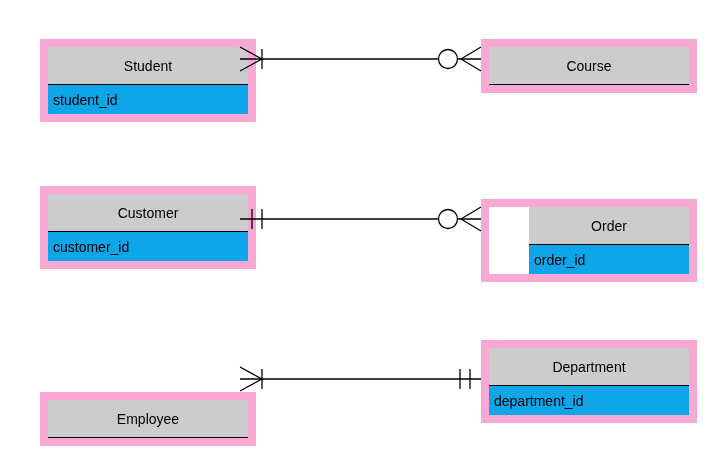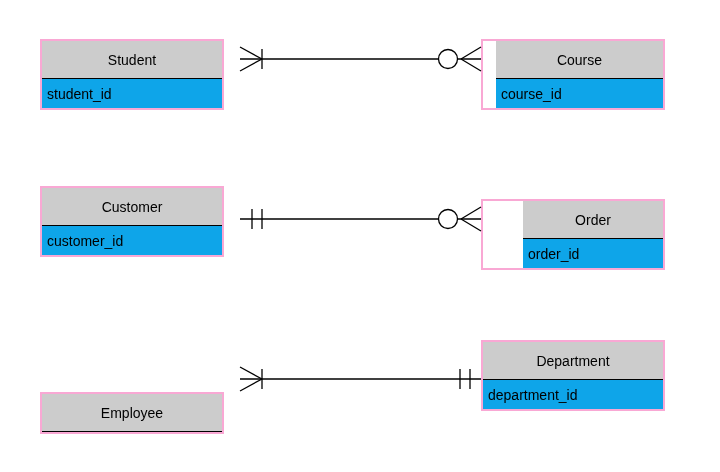--- a/index.html
+++ b/index.html
@@ -10,23 +10,23 @@
   }
   #canvas {
     position: relative;
     width: 720px;
     height: 472px;
     background: #ffffff;
     overflow: hidden;
   }
   .entity {
     position: absolute;
-    width: 184px;
+    width: 216px;
     box-sizing: border-box;
-    border: 2px solid #f9a8d4;
+    border: 8px solid #f9a8d4;
     background: #ffffff;
   }
   .entity-header {
     height: 37px;
     background: #cccccc;
     border-bottom: 1px solid #000000;
     display: flex;
     align-items: center;
     justify-content: center;
     font-size: 14px;
@@ -55,23 +55,22 @@
 </head>
 <body>
 
 <div id="canvas">
 
   <div class="entity" style="left:40px; top:39px;">
     <div class="entity-header">Student</div>
     <div class="entity-row">student_id</div>
   </div>
 
-  <div class="entity" style="left:481px; top:39px;padding-left:13px;">
+  <div class="entity" style="left:481px; top:39px;">
     <div class="entity-header">Course</div>
-    <div class="entity-row">course_id</div>
   </div>
 
   <div class="entity" style="left:40px; top:186px;">
     <div class="entity-header">Customer</div>
     <div class="entity-row">customer_id</div>
   </div>
 
   <div class="entity" style="left:481px; top:199px;padding-left:40px;">
     <div class="entity-header">Order</div>
     <div class="entity-row">order_id</div>

